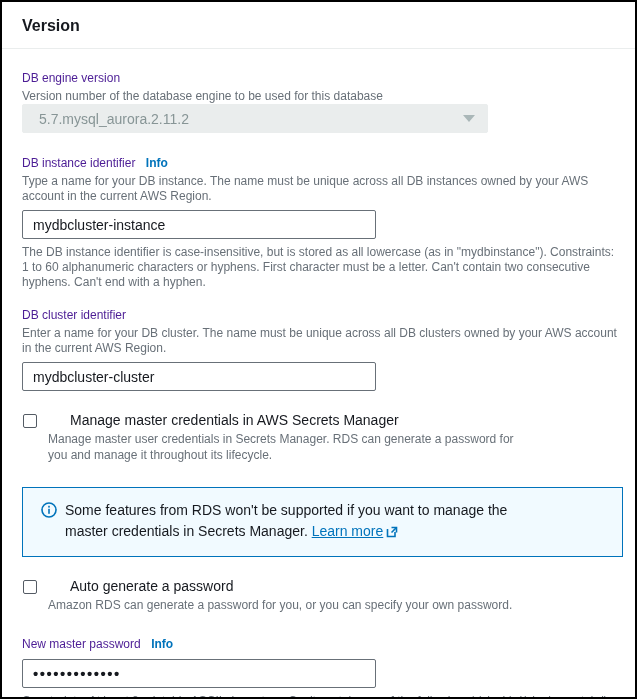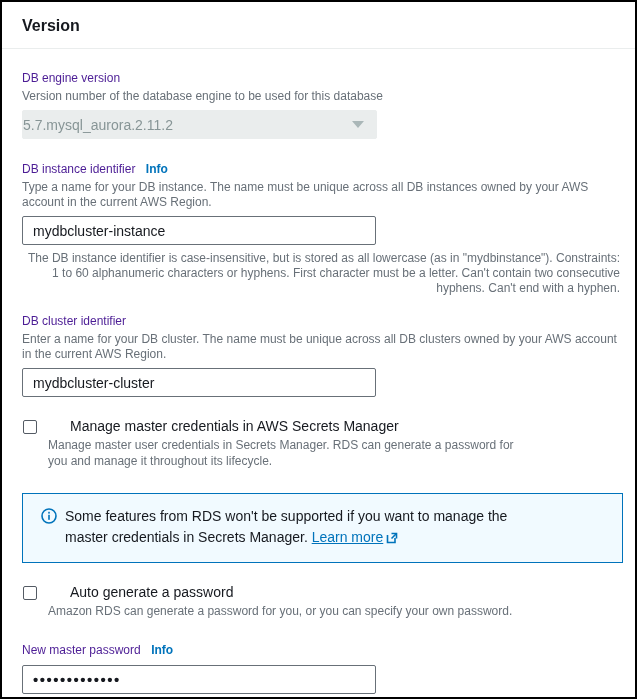--- a/index.html
+++ b/index.html
@@ -47,33 +47,31 @@
     font-size: 12px;
     color: #687078;
     line-height: 15px;
     margin-top: 2px;
   }
   .field-hint {
     font-size: 12px;
     color: #687078;
     line-height: 15px;
     margin-top: 6px;
-    text-align: right;
   }
   .select-control {
-    margin-top: 6px;
-    width: 355px;
+    width: 466px;
     height: 29px;
     background: #eaeded;
     border: 1px solid #eaeded;
     border-radius: 2px;
     display: flex;
     align-items: center;
     justify-content: space-between;
-    padding: 0 12px 0 0;
+    padding: 0 12px 0 16px;
     cursor: default;
   }
   .select-value {
     font-size: 14px;
     color: #879596;
   }
   .caret-down {
     width: 0; height: 0;
     border-left: 6px solid transparent;
     border-right: 6px solid transparent;

